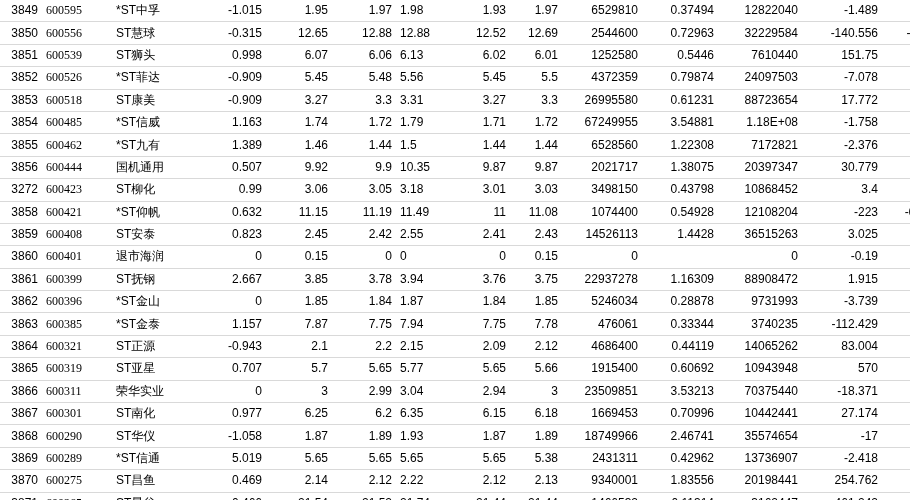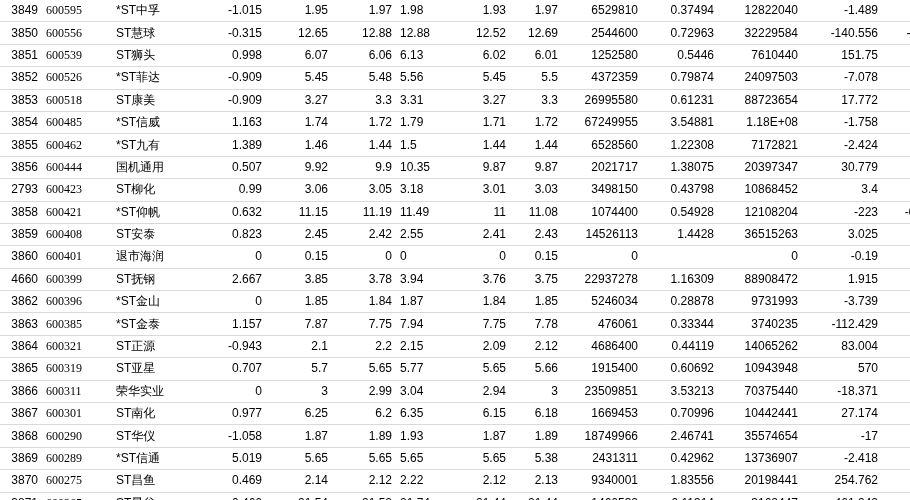--- a/index.html
+++ b/index.html
@@ -150,41 +150,41 @@
         <td class="c-name">*ST九有</td>
         <td class="c-n1">1.389</td>
         <td class="c-n2">1.46</td>
         <td class="c-n3">1.44</td>
         <td class="c-n4">1.5</td>
         <td class="c-n5">1.44</td>
         <td class="c-n6">1.44</td>
         <td class="c-n7">6528560</td>
         <td class="c-n8">1.22308</td>
         <td class="c-n9">7172821</td>
-        <td class="c-n10">-2.424</td>
+        <td class="c-n10">-2.376</td>
         <td class="c-n11">-60.082</td>
       </tr>
       <tr>
         <td class="c-idx">3856</td>
         <td class="c-code">600444</td>
         <td class="c-name">国机通用</td>
         <td class="c-n1">0.507</td>
         <td class="c-n2">9.92</td>
         <td class="c-n3">9.9</td>
         <td class="c-n4">10.35</td>
         <td class="c-n5">9.87</td>
         <td class="c-n6">9.87</td>
         <td class="c-n7">2021717</td>
         <td class="c-n8">1.38075</td>
         <td class="c-n9">20397347</td>
         <td class="c-n10">30.779</td>
         <td class="c-n11">2.569</td>
       </tr>
       <tr>
-        <td class="c-idx">2793</td>
+        <td class="c-idx">3272</td>
         <td class="c-code">600423</td>
         <td class="c-name">ST柳化</td>
         <td class="c-n1">0.99</td>
         <td class="c-n2">3.06</td>
         <td class="c-n3">3.05</td>
         <td class="c-n4">3.18</td>
         <td class="c-n5">3.01</td>
         <td class="c-n6">3.03</td>
         <td class="c-n7">3498150</td>
         <td class="c-n8">0.43798</td>
@@ -234,21 +234,21 @@
         <td class="c-n4">0</td>
         <td class="c-n5">0</td>
         <td class="c-n6">0.15</td>
         <td class="c-n7">0</td>
         <td class="c-n8"></td>
         <td class="c-n9">0</td>
         <td class="c-n10">-0.19</td>
         <td class="c-n11">-0.171</td>
       </tr>
       <tr>
-        <td class="c-idx">4660</td>
+        <td class="c-idx">3861</td>
         <td class="c-code">600399</td>
         <td class="c-name">ST抚钢</td>
         <td class="c-n1">2.667</td>
         <td class="c-n2">3.85</td>
         <td class="c-n3">3.78</td>
         <td class="c-n4">3.94</td>
         <td class="c-n5">3.76</td>
         <td class="c-n6">3.75</td>
         <td class="c-n7">22937278</td>
         <td class="c-n8">1.16309</td>

